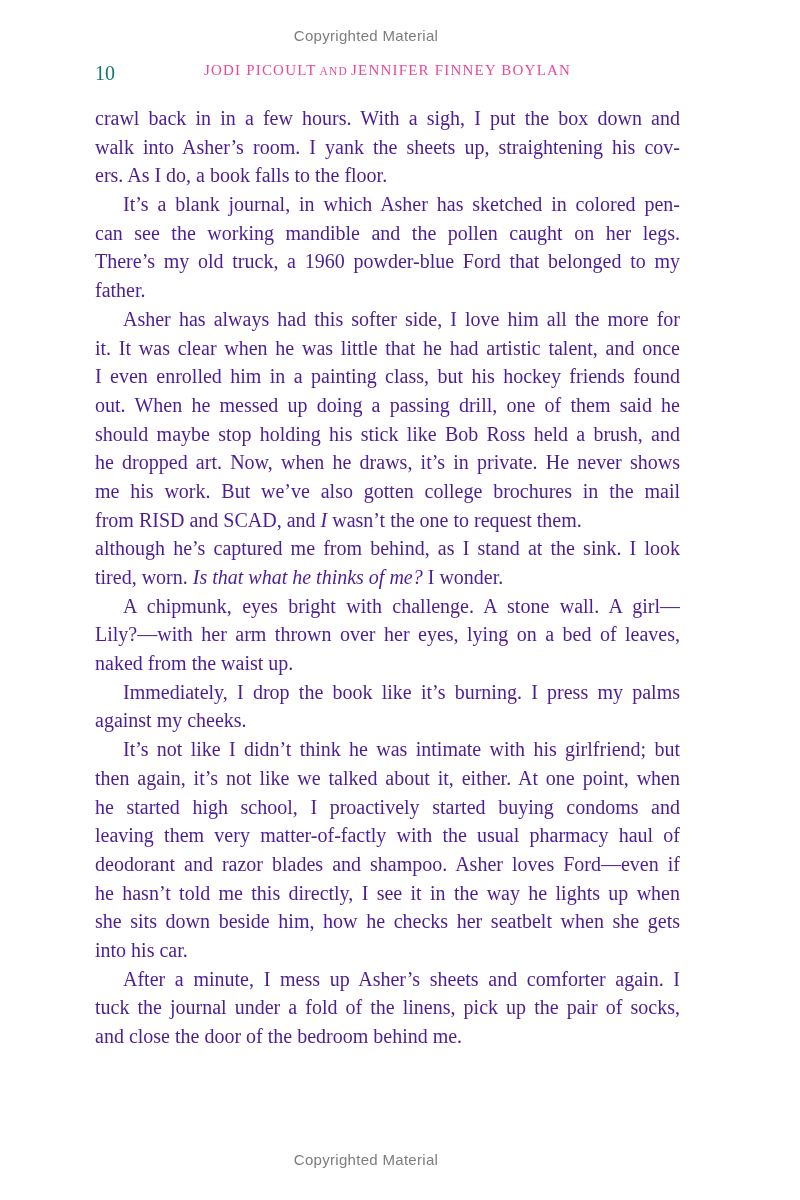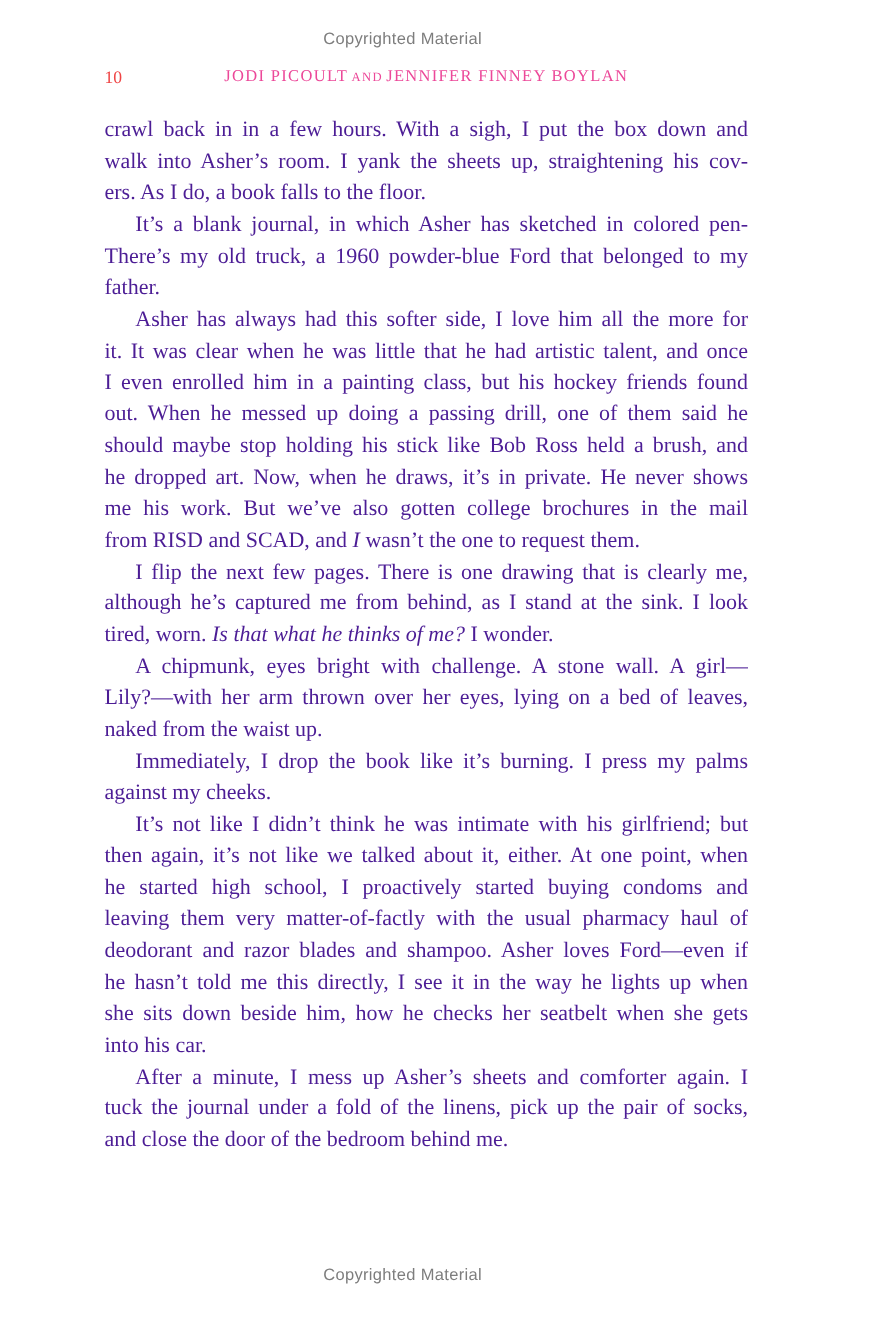--- a/index.html
+++ b/index.html
@@ -33,22 +33,22 @@
     position: absolute;
     top: 61px;
     left: 95px;
     width: 585px;
     height: 20px;
   }
   .page-number {
     position: absolute;
     left: 0;
     top: 1px;
-    font-size: 16px;
-    color: #ef4444;
+    font-size: 20px;
+    color: #0f766e;
   }
   .running-header {
     width: 100%;
     text-align: center;
     color: #ec4899;
     white-space: nowrap;
   }
   .running-header .caps {
     font-size: 15px;
     letter-spacing: 1.2px;
@@ -97,35 +97,35 @@
   </div>
 
   <div class="body-text" id="body-text">
       <div class="para">
         <div class="line">crawl back in in a few hours. With a sigh, I put the box down and</div>
         <div class="line">walk into Asher’s room. I yank the sheets up, straightening his cov-</div>
         <div class="line last">ers. As I do, a book falls to the floor.</div>
       </div>
       <div class="para">
         <div class="line indent">It’s a blank journal, in which Asher has sketched in colored pen-</div>
+        <div class="line">can see the working mandible and the pollen caught on her legs.</div>
         <div class="line">There’s my old truck, a 1960 powder-blue Ford that belonged to my</div>
         <div class="line last">father.</div>
       </div>
       <div class="para">
         <div class="line indent">Asher has always had this softer side, I love him all the more for</div>
         <div class="line">it. It was clear when he was little that he had artistic talent, and once</div>
         <div class="line">I even enrolled him in a painting class, but his hockey friends found</div>
         <div class="line">out. When he messed up doing a passing drill, one of them said he</div>
         <div class="line">should maybe stop holding his stick like Bob Ross held a brush, and</div>
         <div class="line">he dropped art. Now, when he draws, it’s in private. He never shows</div>
         <div class="line">me his work. But we’ve also gotten college brochures in the mail</div>
         <div class="line last">from RISD and SCAD, and <i>I</i> wasn’t the one to request them.</div>
       </div>
       <div class="para">
-        <div class="line indent">I flip the next few pages. There is one drawing that is clearly me,</div>
         <div class="line">although he’s captured me from behind, as I stand at the sink. I look</div>
         <div class="line last">tired, worn. <i>Is that what he thinks of me?</i> I wonder.</div>
       </div>
       <div class="para">
         <div class="line indent">A chipmunk, eyes bright with challenge. A stone wall. A girl—</div>
         <div class="line">Lily?—with her arm thrown over her eyes, lying on a bed of leaves,</div>
         <div class="line last">naked from the waist up.</div>
       </div>
       <div class="para">
         <div class="line indent">Immediately, I drop the book like it’s burning. I press my palms</div>

